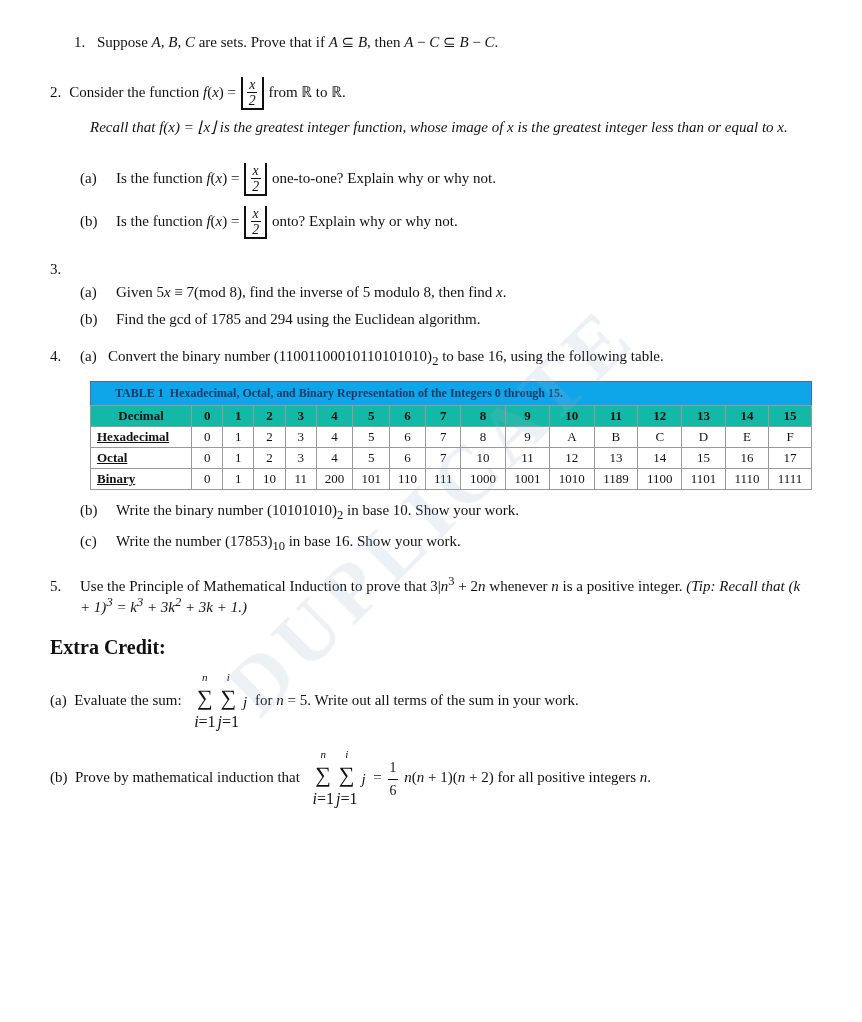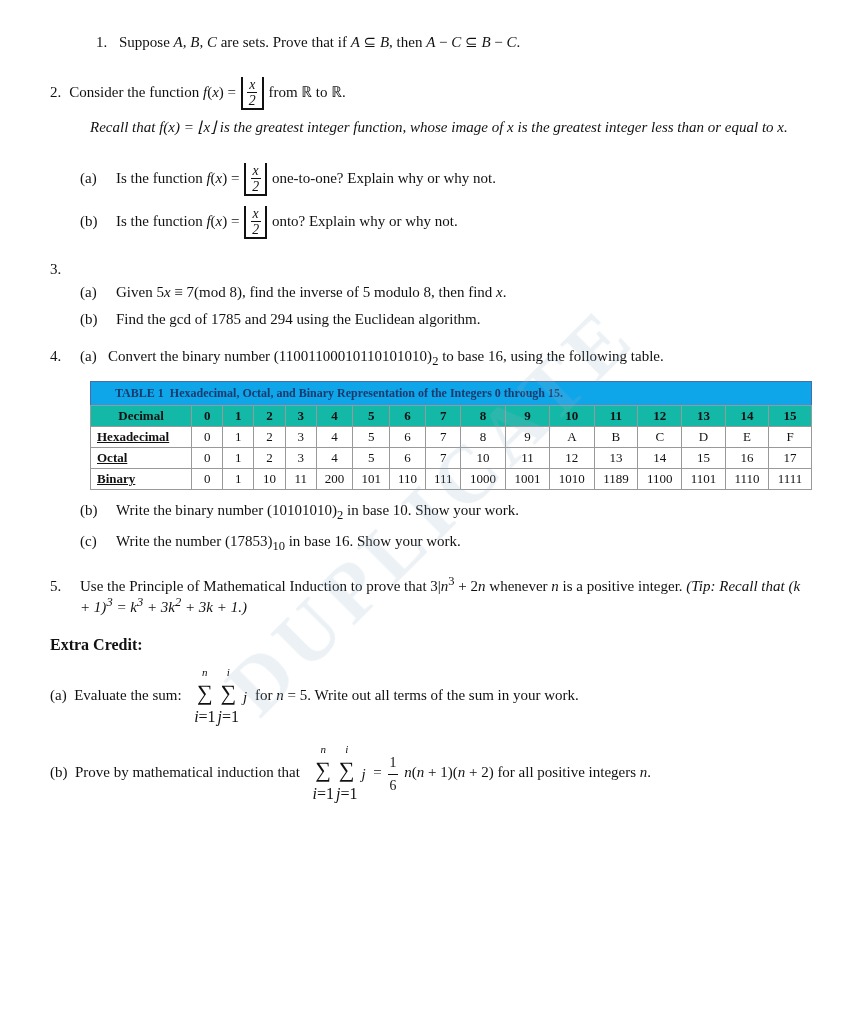--- a/index.html
+++ b/index.html
@@ -106,21 +106,21 @@
 
     table.hex-table tbody tr td:first-child {
       font-weight: bold;
       text-align: left;
       padding-left: 6px;
       text-decoration: underline;
     }
 
     .extra-credit-title {
       font-weight: bold;
-      font-size: 16px;
+      font-size: 20px;
       margin-top: 18px;
       margin-bottom: 10px;
     }
 
     .extra-problem {
       margin-bottom: 12px;
       line-height: 1.6;
     }
 
     .sigma-wrap {
@@ -141,21 +141,21 @@
       margin-bottom: 10px;
       margin-left: 30px;
     }
     .sub-item-label {
       min-width: 36px;
     }
     .sub-item-content {
       flex: 1;
     }
 
-    .indent1 { margin-left: 46px; }
+    .indent1 { margin-left: 24px; }
 
     .line { line-height: 1.65; margin-bottom: 6px; }
   </style>
 </head>
 <body>
 
 <div class="watermark">DUPLICATE</div>
 
 <div class="problem">
   <div class="line indent1">

